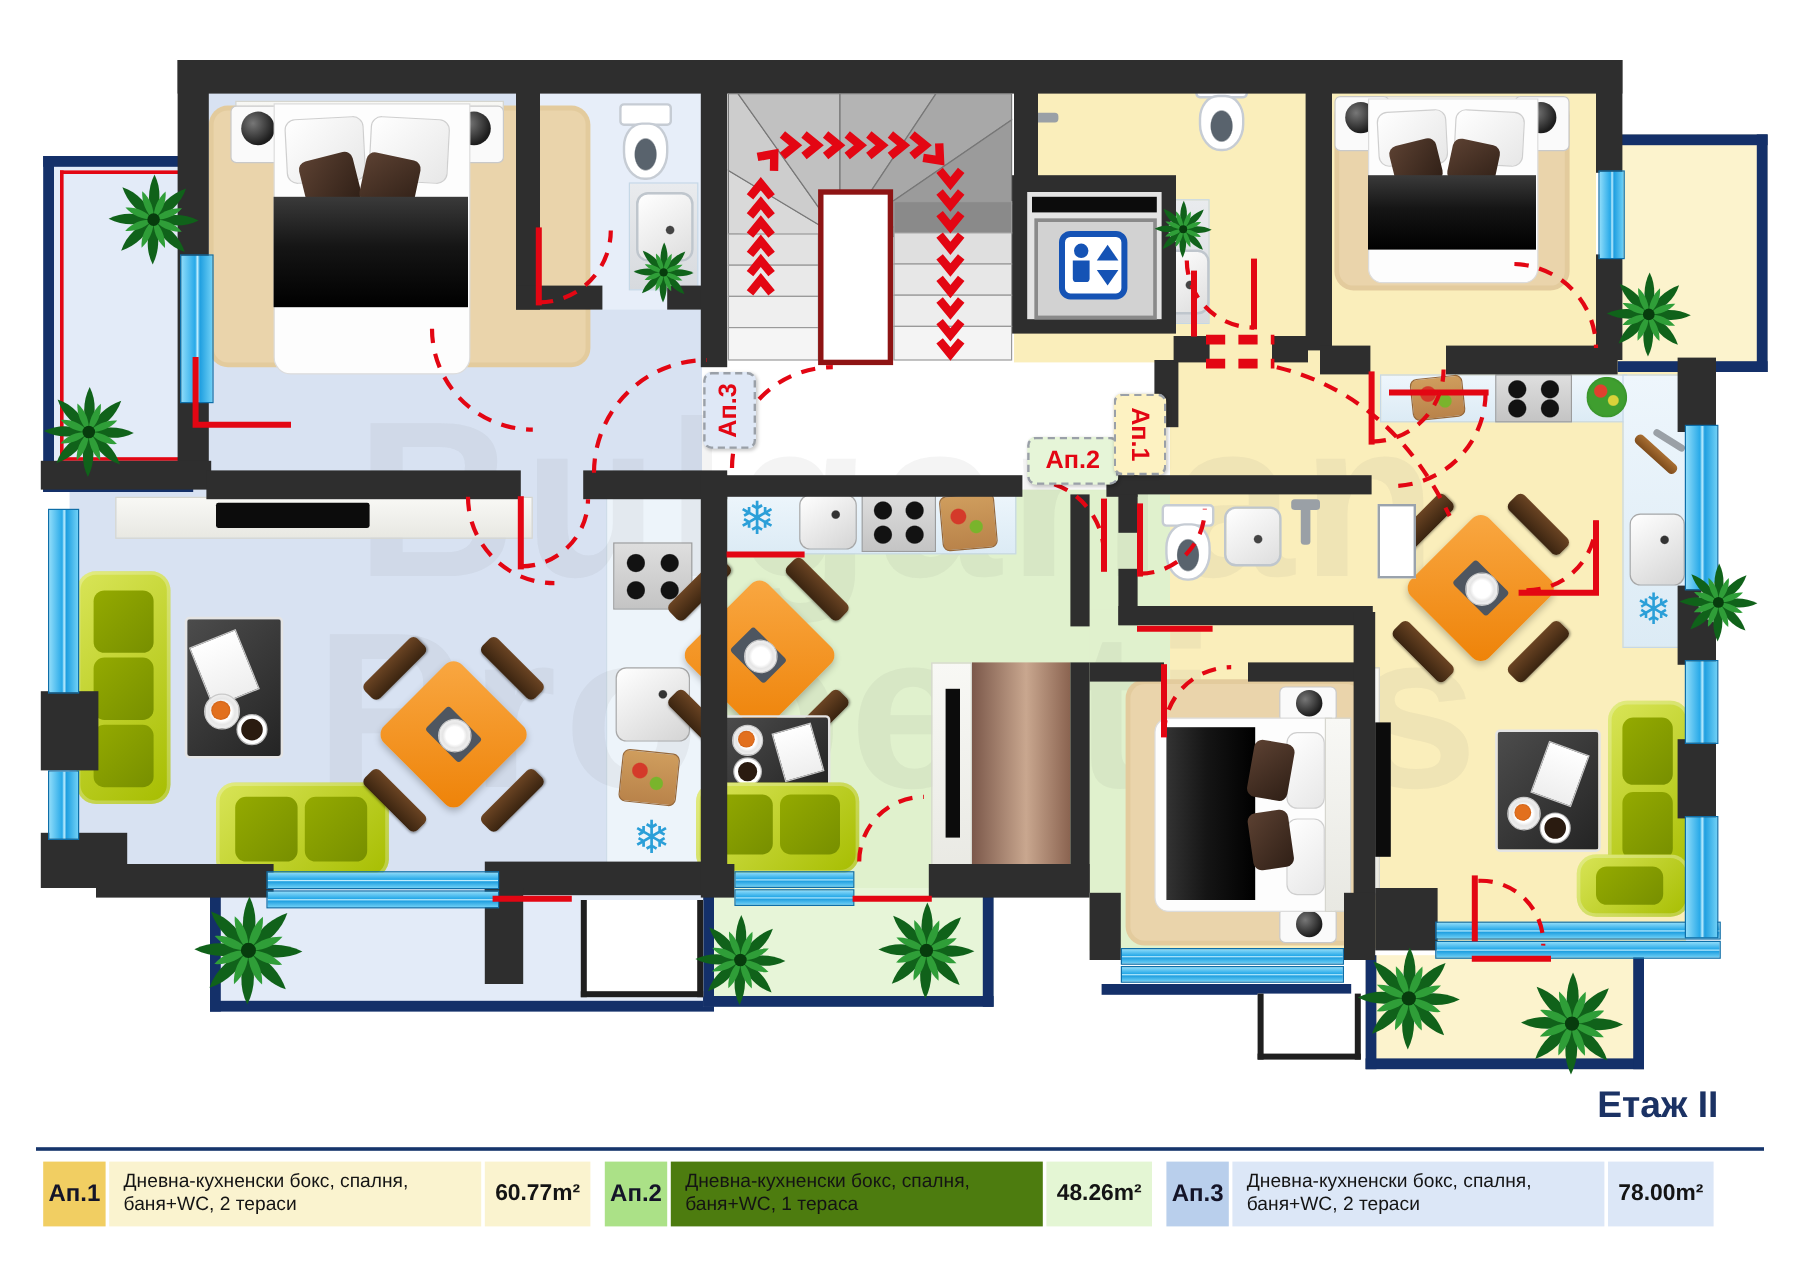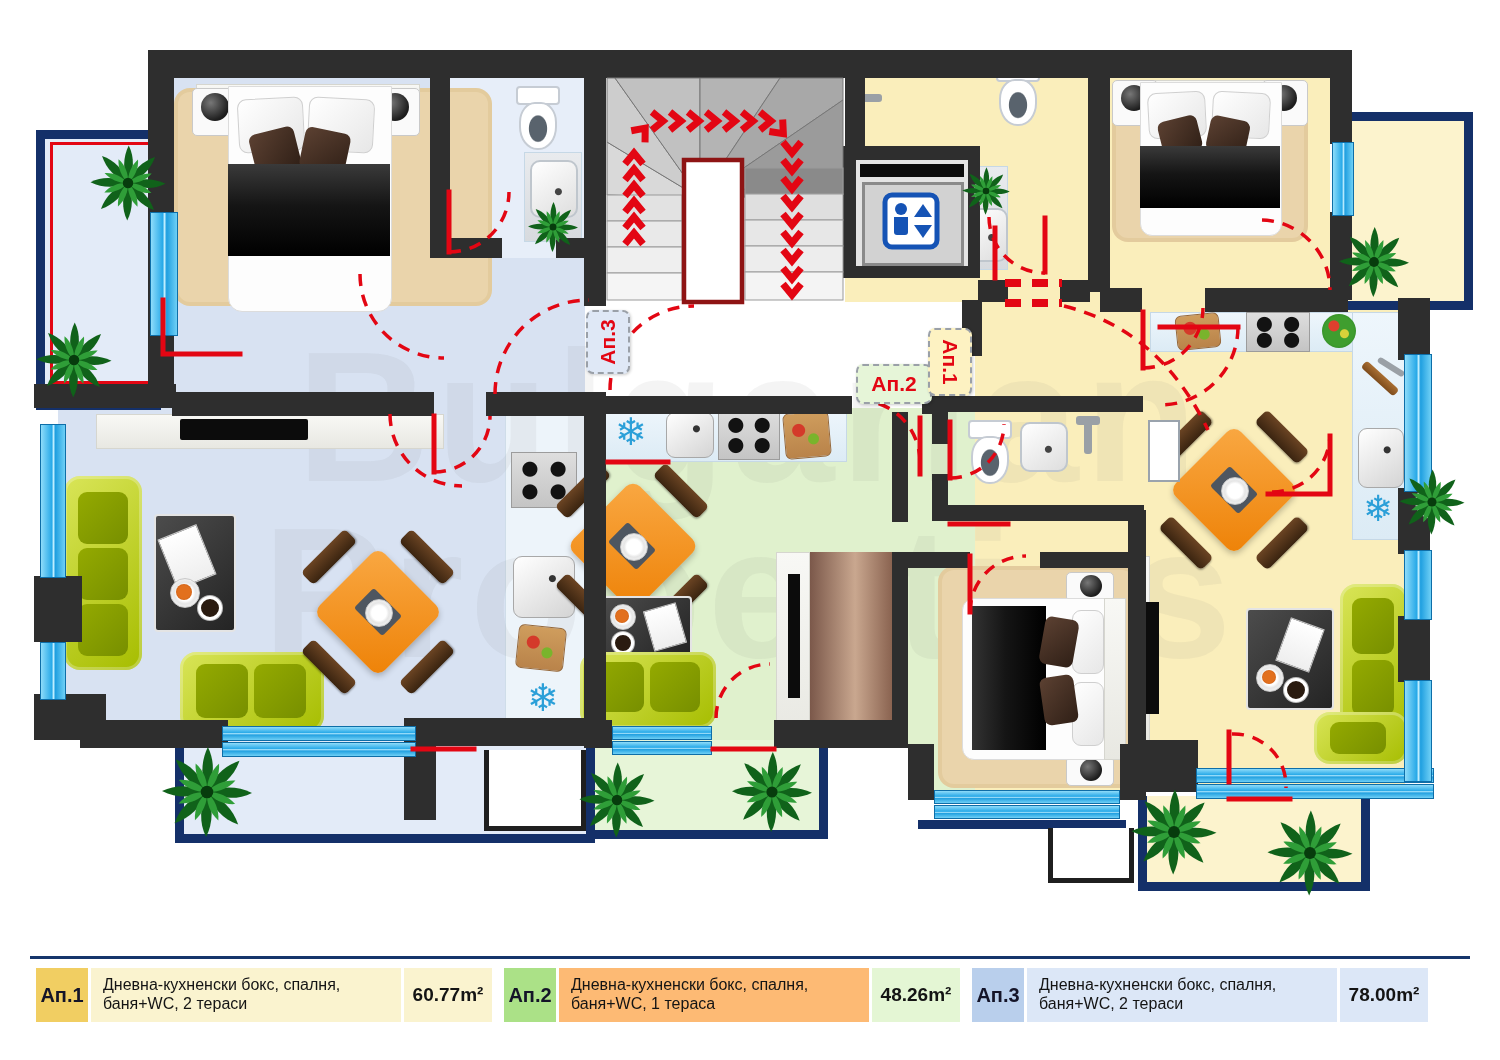--- a/index.html
+++ b/index.html
@@ -477,39 +477,40 @@
   <div class="tag" style="left:586px;top:310px;width:40px;height:60px;background:#dfe8f6;">
     <span class="rot-ccw">Ап.3</span>
   </div>
   <div class="tag" style="left:856px;top:364px;width:72px;height:36px;background:#e6f5d8;">
     <span>Ап.2</span>
   </div>
   <div class="tag" style="left:928px;top:328px;width:40px;height:64px;background:#fdf2c2;">
     <span class="rot-cw">Ап.1</span>
   </div>
 
+  <div class="ptitle">Етаж II</div>
   <div class="rule"></div>
 
   <div class="legend">
     <div class="li">
       <div class="li-label" style="background:#f1ce62;">
           <span>Ап.1</span>
         </div>
       <div class="li-desc" style="background:#faf3cf;">
           <span>Дневна-кухненски бокс, спалня, баня+WC, 2 тераси</span>
         </div>
       <div class="li-area" style="background:#faf3cf;">
           <span>60.77m²</span>
         </div>
     </div>
     <div class="li">
       <div class="li-label" style="background:#abe187;">
           <span>Ап.2</span>
         </div>
-      <div class="li-desc" style="background:#fdba74;">
+      <div class="li-desc" style="background:#4d7c0f;">
           <span>Дневна-кухненски бокс, спалня, баня+WC, 1 тераса</span>
         </div>
       <div class="li-area" style="background:#e4f6d4;">
           <span>48.26m²</span>
         </div>
     </div>
     <div class="li">
       <div class="li-label" style="background:#b9cfec;">
           <span>Ап.3</span>
         </div>

